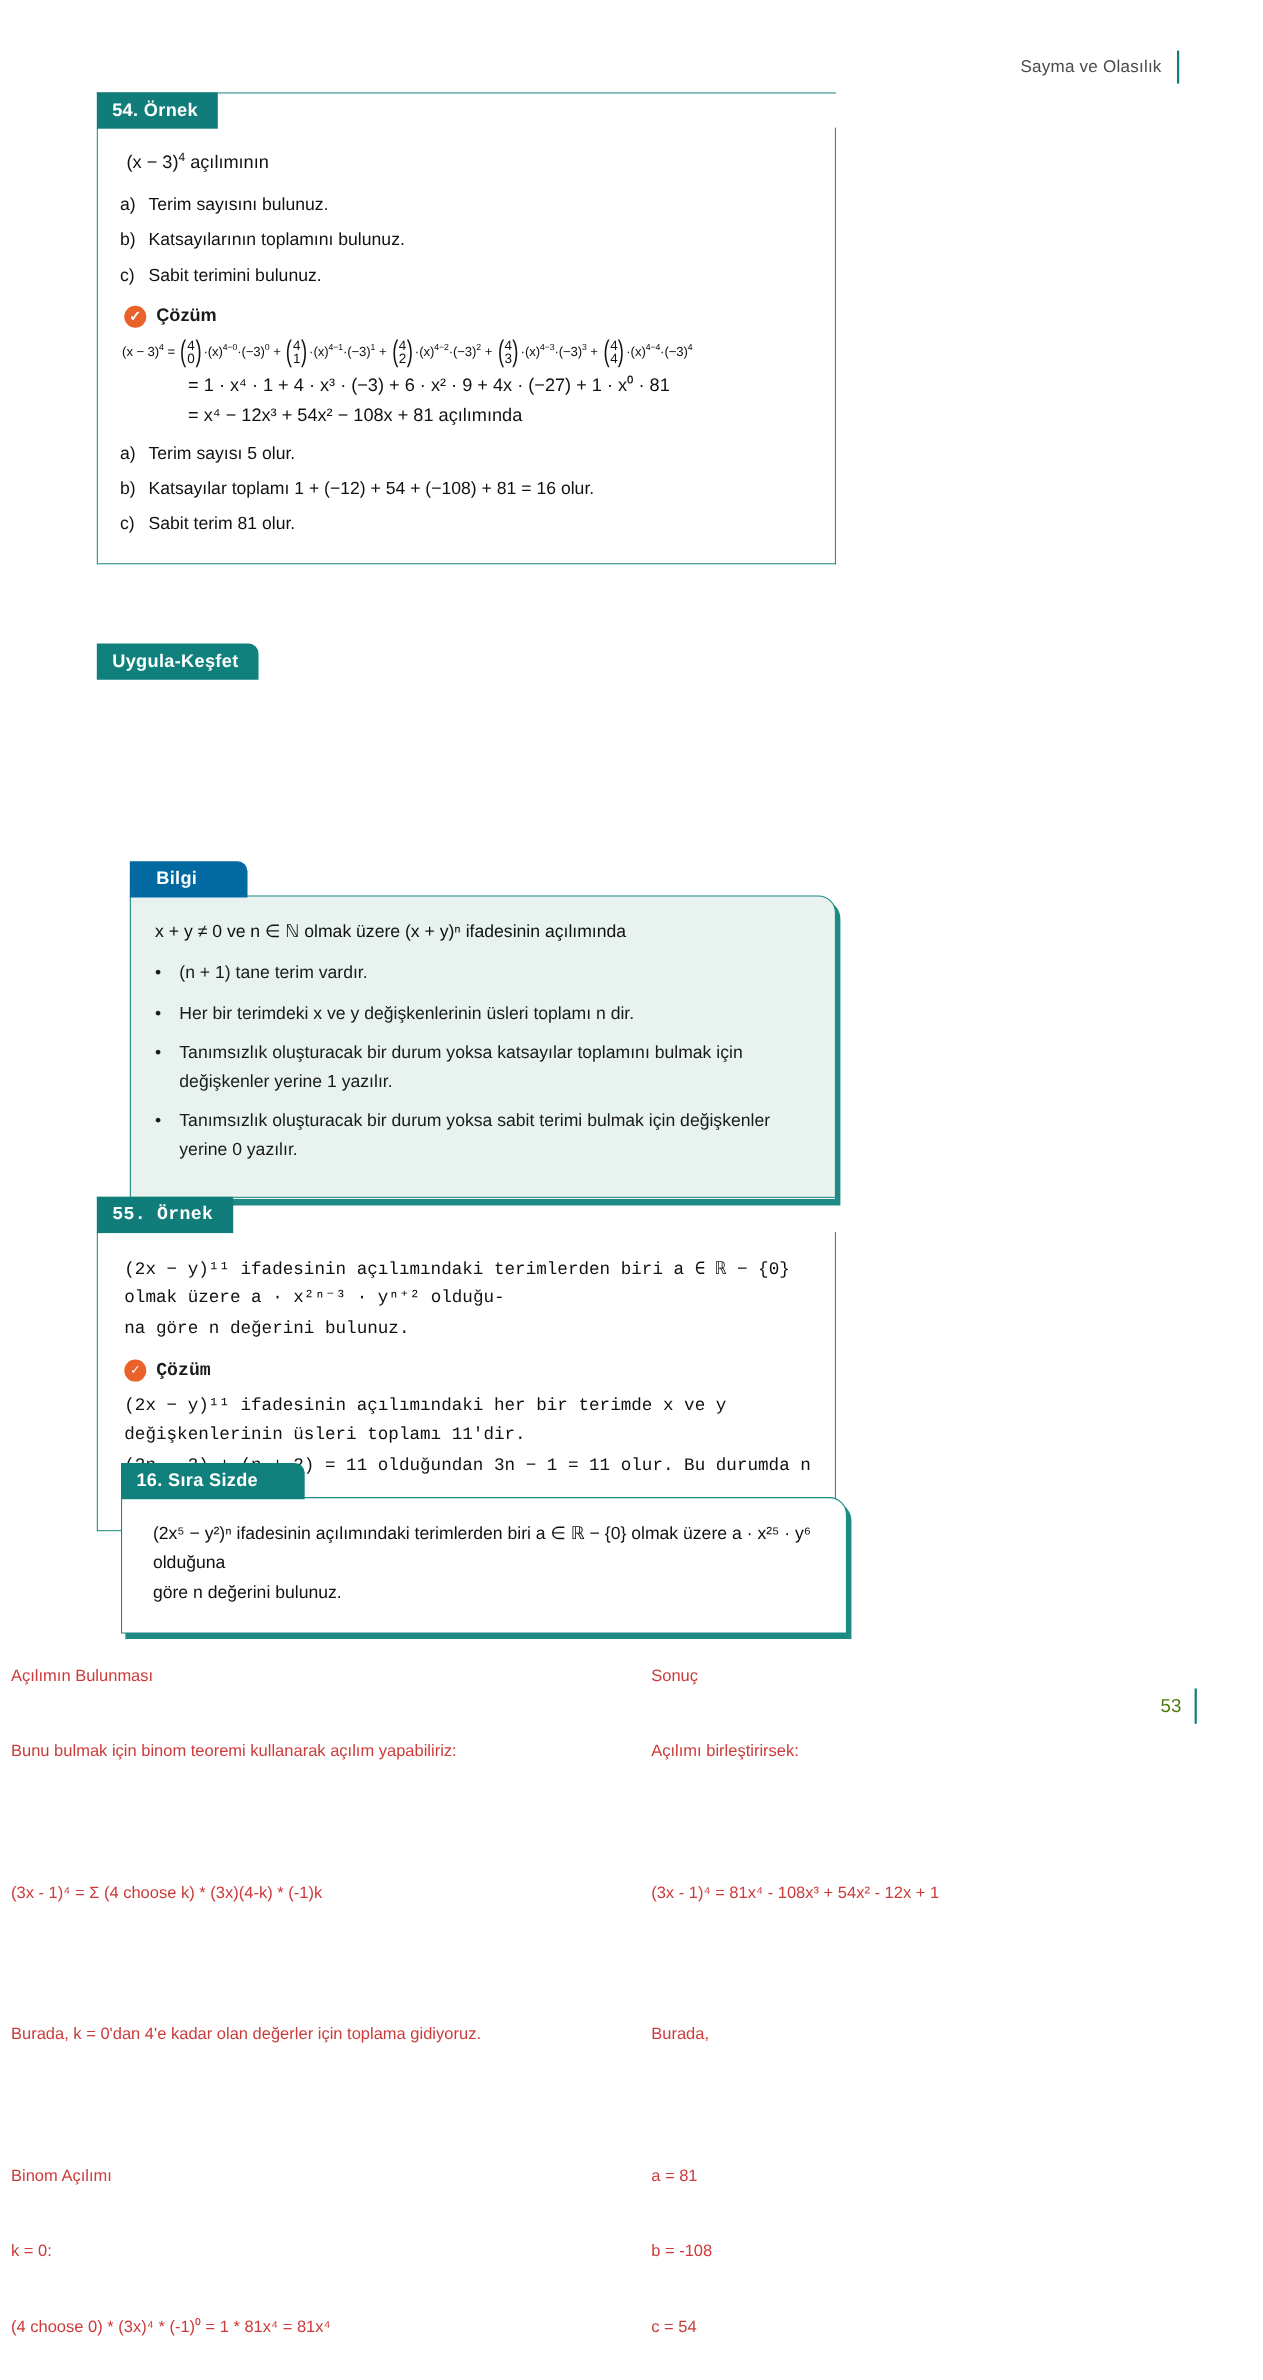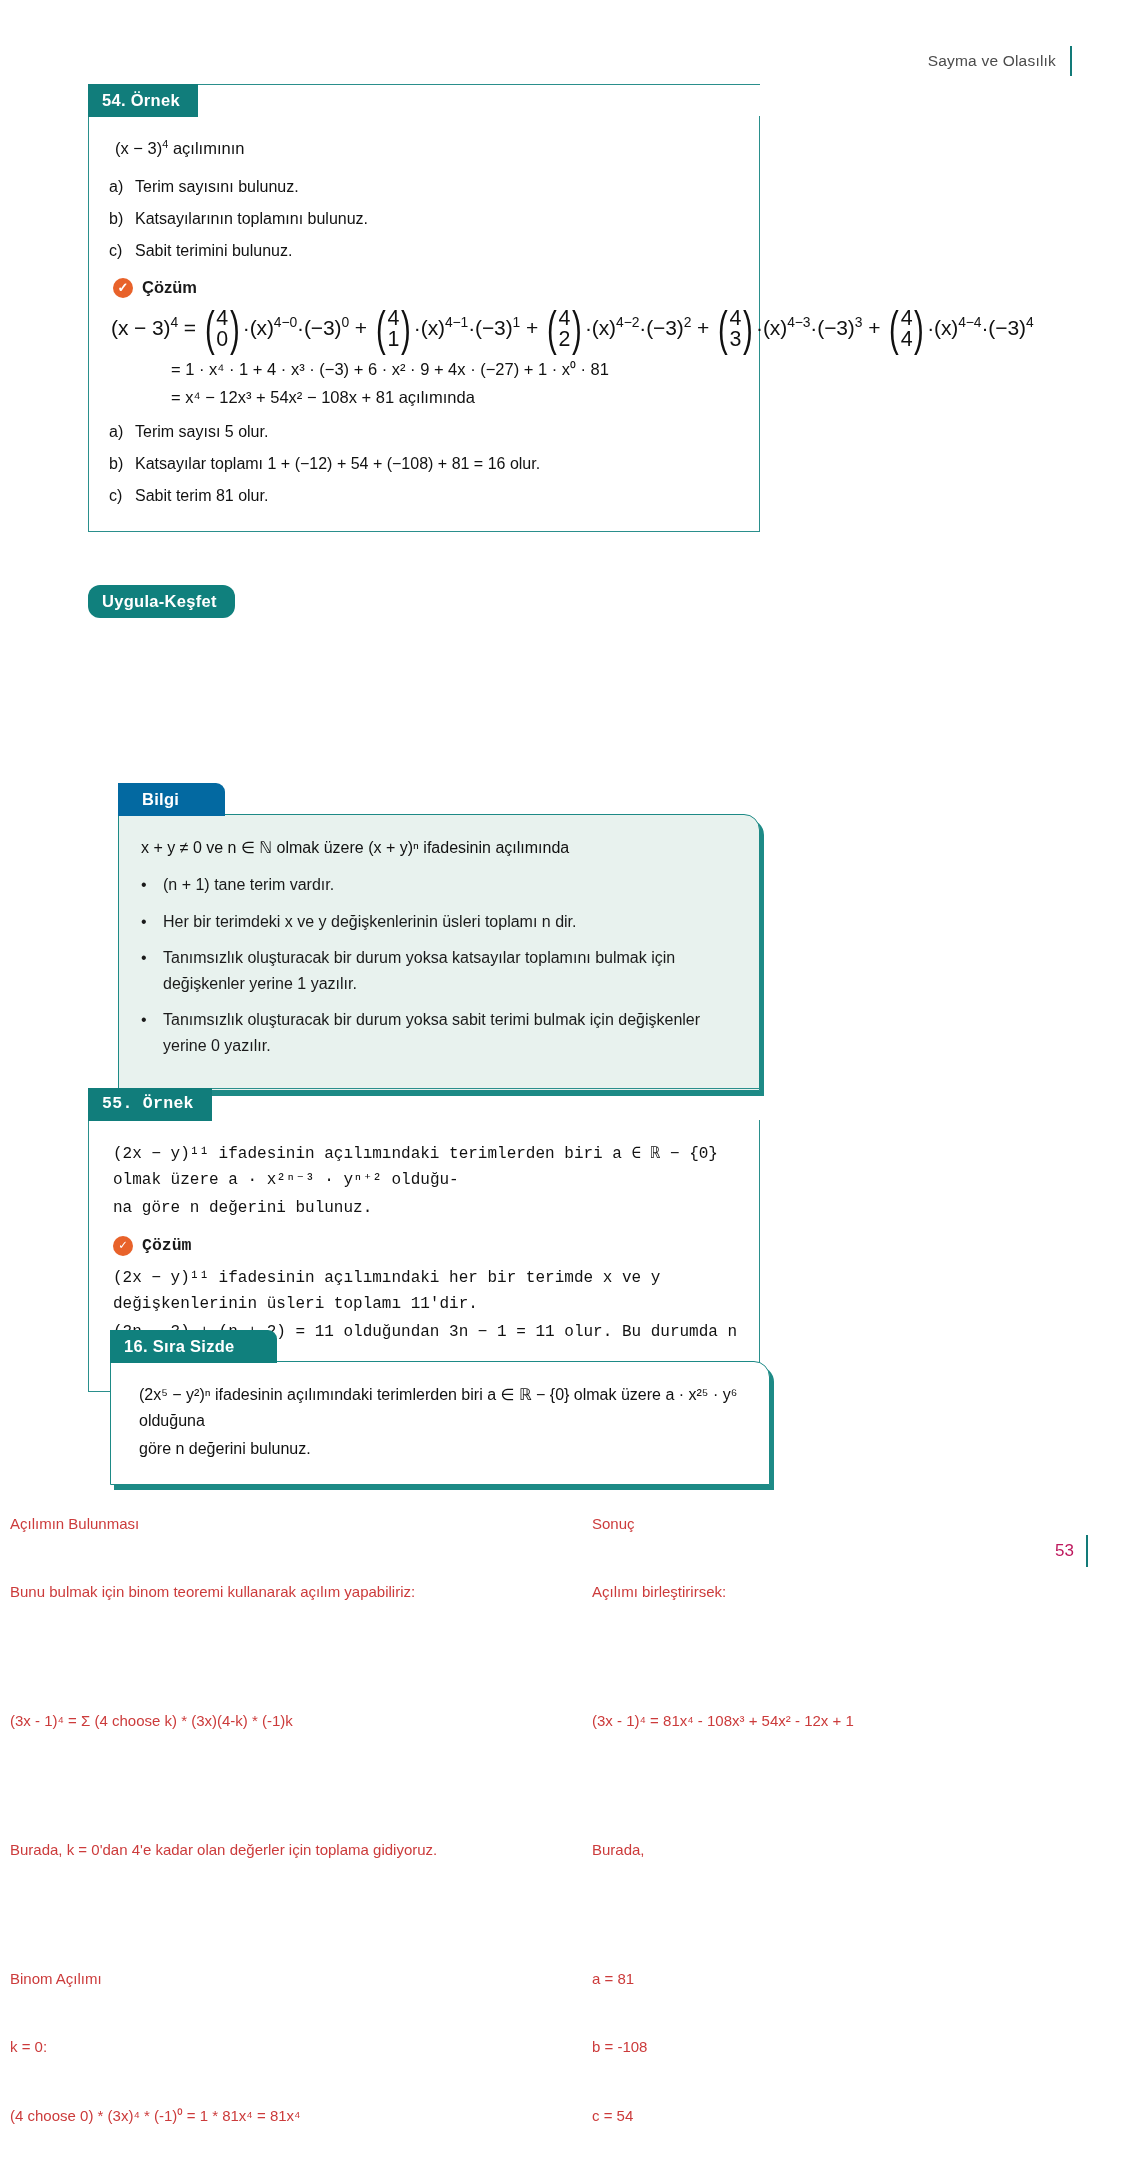--- a/index.html
+++ b/index.html
@@ -40,21 +40,21 @@
   .page-number {
     position: absolute;
     right: 60px;
     top: 1535px;
     display: flex;
     align-items: center;
     gap: 12px;
   }
   .page-number .num {
     font-size: 17px;
-    color: #be185d;
+    color: #4d7c0f;
   }
   .page-number .rule {
     width: 2px;
     height: 32px;
     background: #127a78;
   }
 
   
   .col {
     position: absolute;
@@ -121,21 +121,21 @@
     display: flex;
     gap: 9px;
   }
   .line.item .mark { min-width: 17px; }
   .math {
     font-size: 16.5px;
     line-height: 1.7;
     color: #111;
     white-space: nowrap;
   }
-  .math.small { font-size: 21px; }
+  .math.small { font-size: 12px; }
   sup { font-size: .66em; vertical-align: super; line-height: 0; }
 
   
   .cozum {
     display: flex;
     align-items: center;
     gap: 9px;
     margin: 14px 0 10px 4px;
     font-weight: bold;
     font-size: 16.5px;
@@ -297,21 +297,21 @@
       </div>
       <div class="line item">
         <span class="mark">c)</span>
         <span>Sabit terim 81 olur.</span>
       </div>
     </div>
   </div>
 </div>
 
 <div class="col" style="top:585px;">
-  <div class="tab rounded-r" style="background:#10807d;border-radius:12px;">Uygula-Keşfet</div>
+  <div class="tab rounded-r" style="background:#10807d;">Uygula-Keşfet</div>
 </div>
 
 <div class="col" style="top:783px;left:118px;width:642px;">
   <div class="tab rounded-r" style="background:#0369a1;padding-left:24px;padding-right:46px;">Bilgi</div>
   <div class="box-tint shadow-teal" style="margin-top:-2px;padding-top:18px;padding-bottom:20px;">
     <div class="line" style="margin:2px 0 10px 0;">x + y ≠ 0 ve n ∈ ℕ  olmak üzere  (x + y)ⁿ  ifadesinin açılımında</div>
 
     <div class="bul">
       <span class="dot">•</span>
       <span>(n + 1) tane terim vardır.</span>

